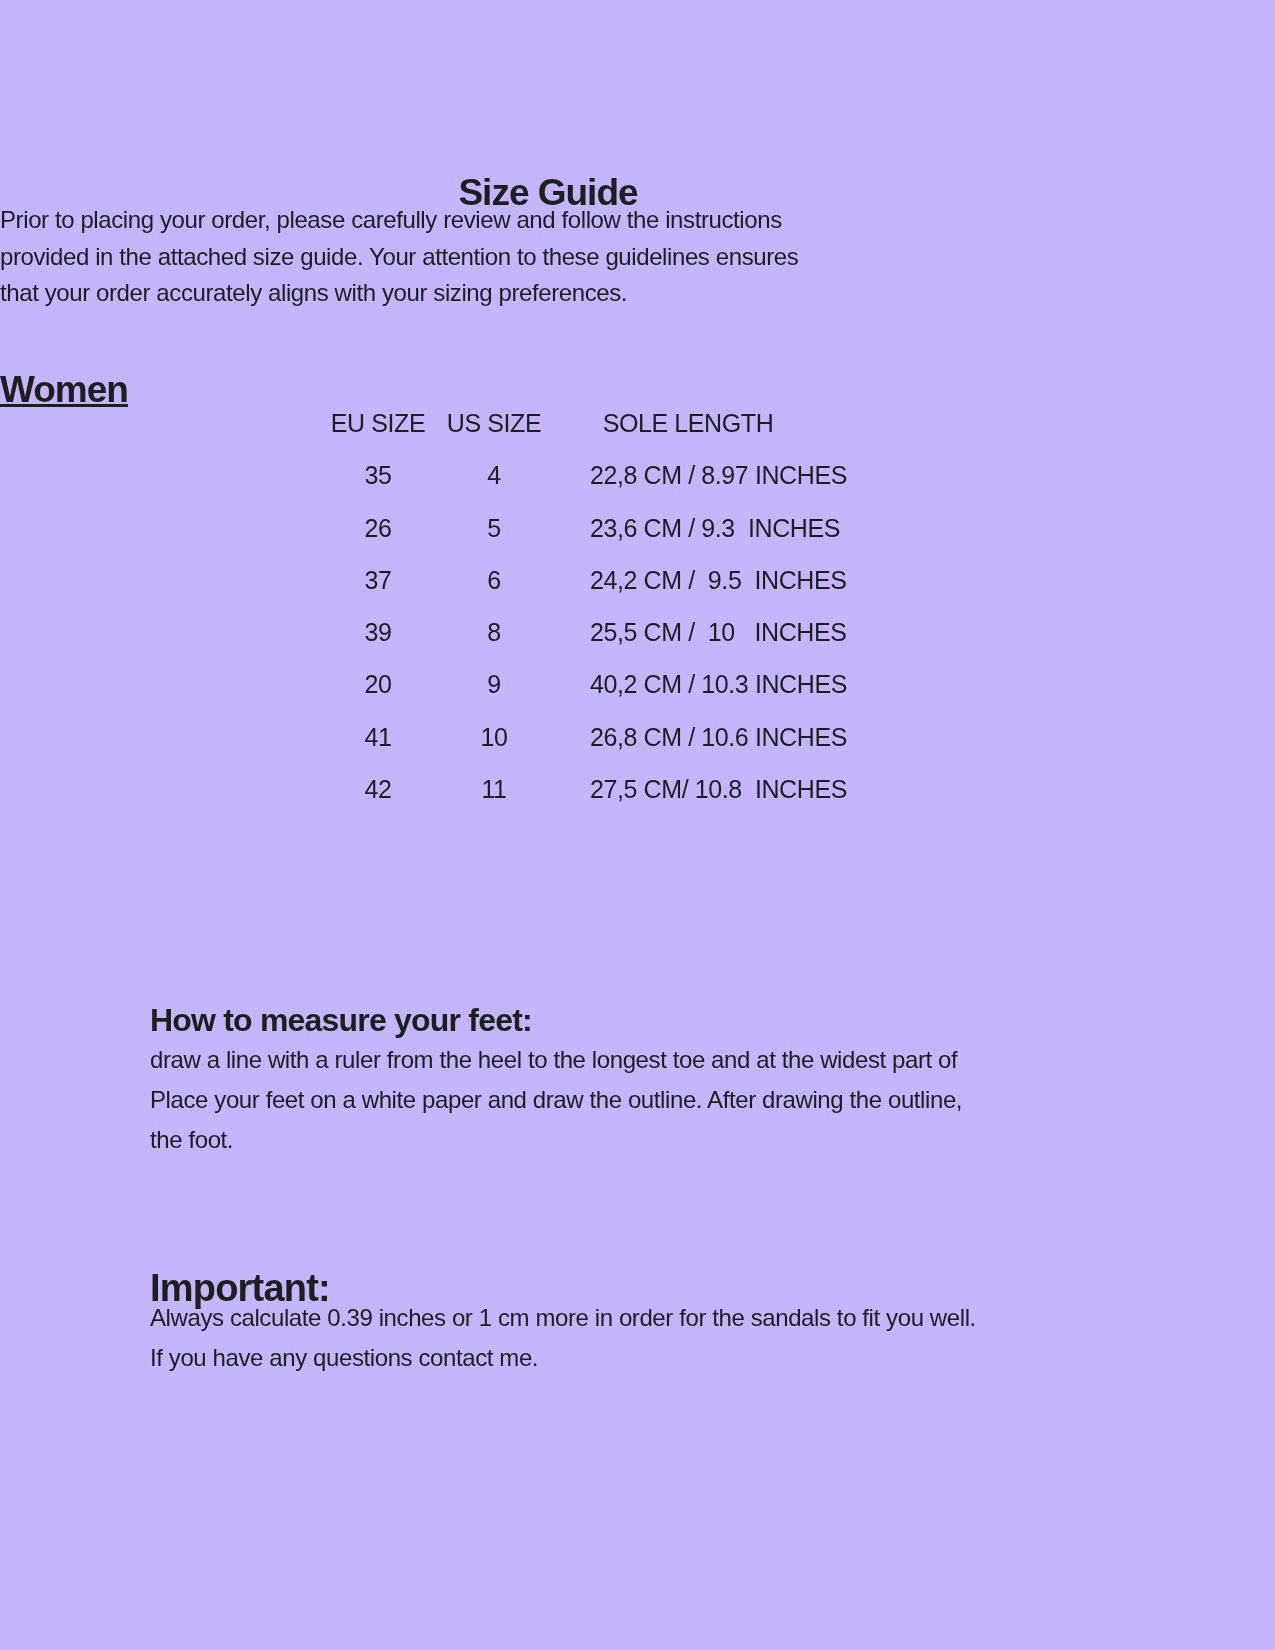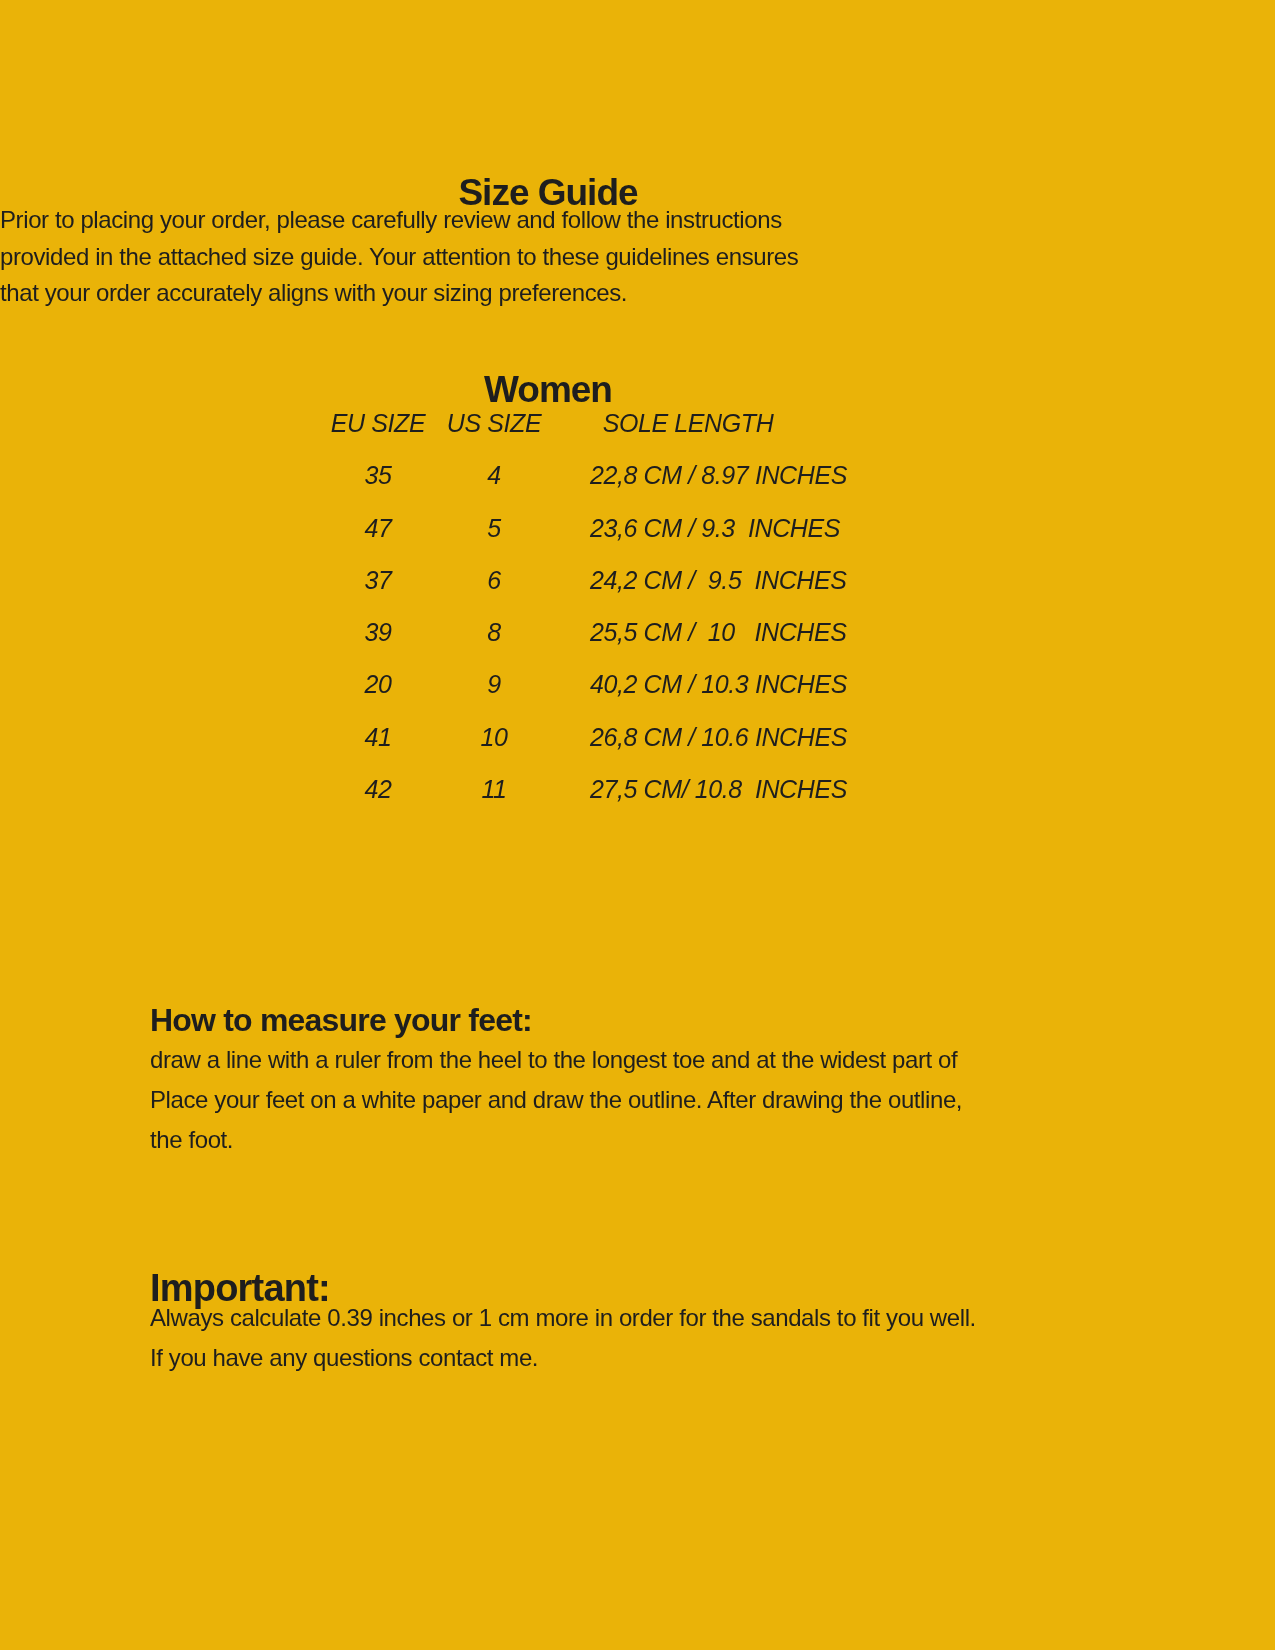--- a/index.html
+++ b/index.html
@@ -1,21 +1,21 @@
 <!DOCTYPE html>
 <html><head>
 <meta charset="utf-8">
 <style>
   html, body { margin: 0; padding: 0; background: #e8e8e8; }
   .page {
     position: relative;
     width: 1275px;
     height: 1650px;
     margin: 0 auto;
-    background: #eab308;
+    background: #c4b5fd;
     font-family: "Liberation Sans", sans-serif;
     color: #1e1e1e;
     overflow: hidden;
   }
   .doc-title {
     position: absolute;
     top: 147px; left: 0;
     width: 1096px;
     text-align: center;
     font-size: 37px;
@@ -29,32 +29,31 @@
     width: 1275px;
     font-size: 24px;
     letter-spacing: -0.4px;
     line-height: 36.5px;
   }
   .intro .line { white-space: nowrap; }
   .women-heading {
     position: absolute;
     top: 338px; left: 0;
     width: 1096px;
-    text-align: center;
     font-size: 37px;
     font-weight: 700;
     letter-spacing: -1px;
     line-height: 42px;
+    text-decoration: underline;
   }
   .size-table {
     position: absolute;
     top: 410px; left: 330px;
     font-size: 25px;
     letter-spacing: -0.4px;
-    font-style: italic;
   }
   .size-table .trow {
     display: flex;
     height: 52.3px;
     align-items: flex-start;
     line-height: 26px;
   }
   .size-table .c-eu   { width: 96px;  text-align: center; }
   .size-table .c-us   { width: 136px; text-align: center; }
   .size-table .c-sole { width: 300px; padding-left: 28px; white-space: pre; }
@@ -112,21 +111,21 @@
       <div class="c-eu">EU SIZE</div>
       <div class="c-us">US SIZE</div>
       <div class="c-sole">SOLE LENGTH</div>
     </div>
     <div class="trow">
       <div class="c-eu">35</div>
       <div class="c-us">4</div>
       <div class="c-sole">22,8 CM / 8.97 INCHES</div>
     </div>
     <div class="trow">
-      <div class="c-eu">47</div>
+      <div class="c-eu">26</div>
       <div class="c-us">5</div>
       <div class="c-sole">23,6 CM / 9.3  INCHES</div>
     </div>
     <div class="trow">
       <div class="c-eu">37</div>
       <div class="c-us">6</div>
       <div class="c-sole">24,2 CM /  9.5  INCHES</div>
     </div>
     <div class="trow">
       <div class="c-eu">39</div>

